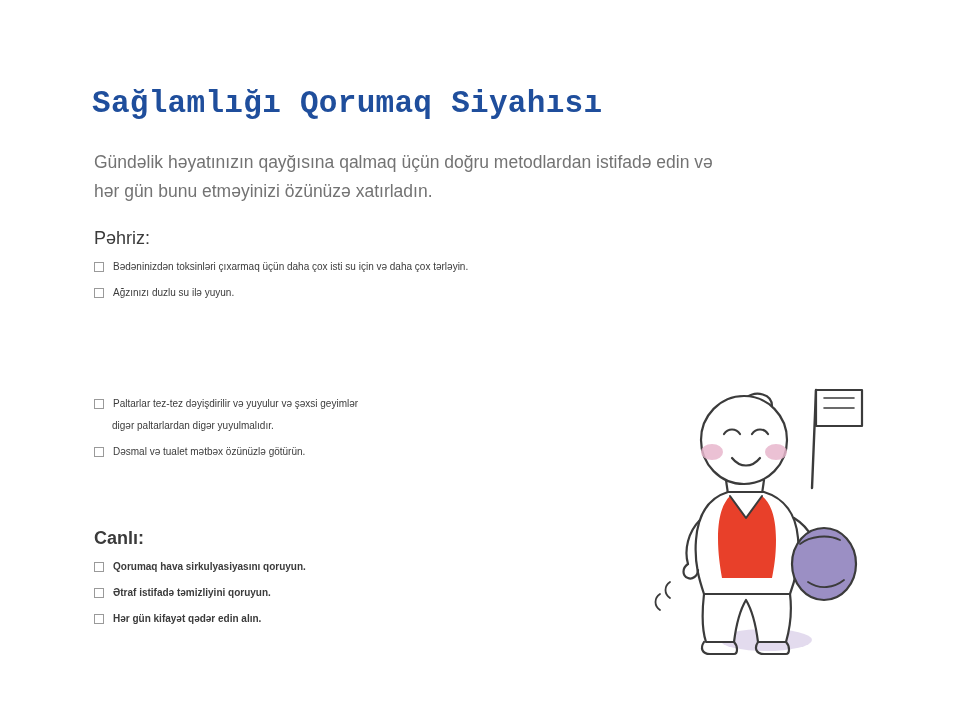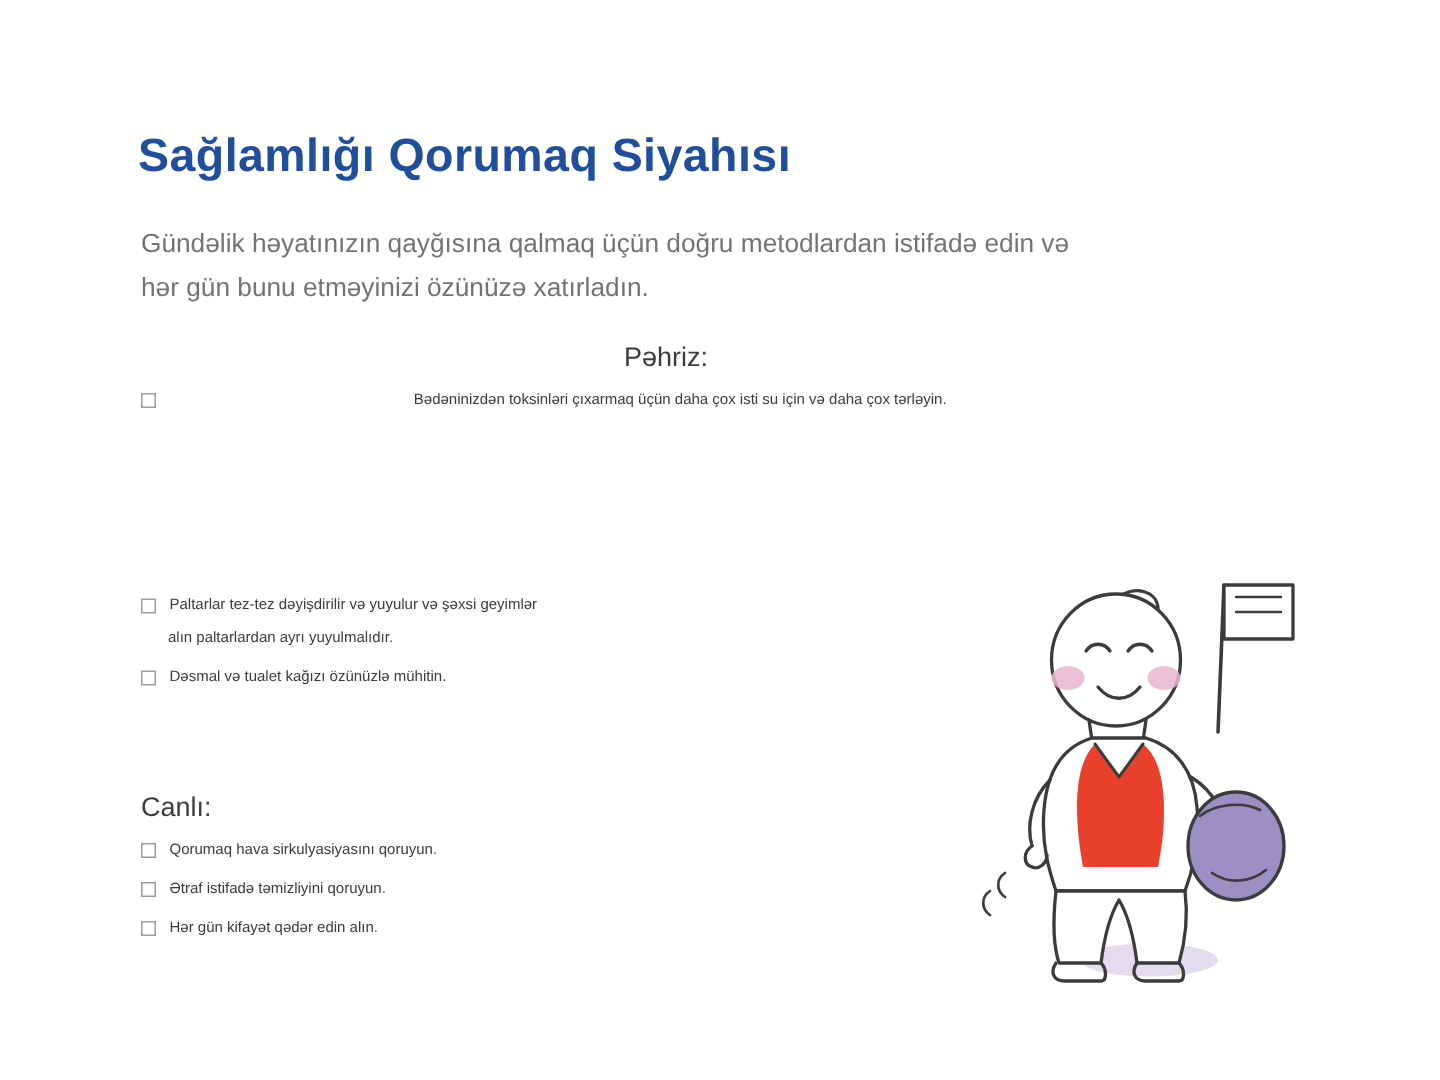--- a/index.html
+++ b/index.html
@@ -16,21 +16,21 @@
   .slide {
     position: relative;
     width: 960px;
     height: 720px;
     background: #ffffff;
   }
   .title {
     position: absolute;
     left: 92px;
     top: 86px;
-    font-family: Liberation Sans, sans-serif;
+    font-family: Liberation Mono, monospace;
     font-size: 31px;
     font-weight: bold;
     color: #1f4e9c;
     letter-spacing: 0.3px;
   }
   .intro {
     position: absolute;
     left: 94px;
     top: 148px;
     width: 620px;
@@ -65,23 +65,23 @@
     margin-right: 9px;
     background: #ffffff;
   }
   .item-text {
     flex: 1 1 auto;
   }
   .item.continuation {
     padding-left: 18px;
     margin-top: -4px;
   }
-  .section-pehriz { top: 228px; text-align: center; }
+  .section-pehriz { top: 228px; }
   .section-paltar { top: 392px; }
-  .section-canli  { top: 528px; }
+  .section-canli  { top: 528px; font-weight: bold; }
 
   .illustration {
     position: absolute;
     left: 648px;
     top: 368px;
     width: 290px;
     height: 300px;
   }
   .illustration svg {
     display: block;
@@ -95,33 +95,37 @@
   <div class="title">Sağlamlığı Qorumaq Siyahısı</div>
 
   <div class="intro">Gündəlik həyatınızın qayğısına qalmaq üçün doğru metodlardan istifadə edin və hər gün bunu etməyinizi özünüzə xatırladın.</div>
 
   <div class="section section-pehriz">
     <div class="section-heading">Pəhriz:</div>
     <div class="item">
       <span class="checkbox"></span>
       <span class="item-text">Bədəninizdən  toksinləri çıxarmaq üçün  daha çox isti su için və daha çox tərləyin.</span>
     </div>
+    <div class="item">
+      <span class="checkbox"></span>
+      <span class="item-text">Ağzınızı  duzlu  su ilə yuyun.</span>
+    </div>
   </div>
 
   <div class="section section-paltar">
     <div class="item">
       <span class="checkbox"></span>
       <span class="item-text">Paltarlar tez-tez dəyişdirilir və yuyulur  və şəxsi geyimlər</span>
     </div>
     <div class="item continuation">
-      <span class="item-text">alın paltarlardan  ayrı yuyulmalıdır.</span>
+      <span class="item-text">digər paltarlardan  digər yuyulmalıdır.</span>
     </div>
     <div class="item">
       <span class="checkbox"></span>
-      <span class="item-text">Dəsmal və tualet kağızı  özünüzlə  mühitin.</span>
+      <span class="item-text">Dəsmal və tualet mətbəx  özünüzlə  götürün.</span>
     </div>
   </div>
 
   <div class="section section-canli">
     <div class="section-heading">Canlı:</div>
     <div class="item">
       <span class="checkbox"></span>
       <span class="item-text">Qorumaq hava sirkulyasiyasını qoruyun.</span>
     </div>
     <div class="item">

